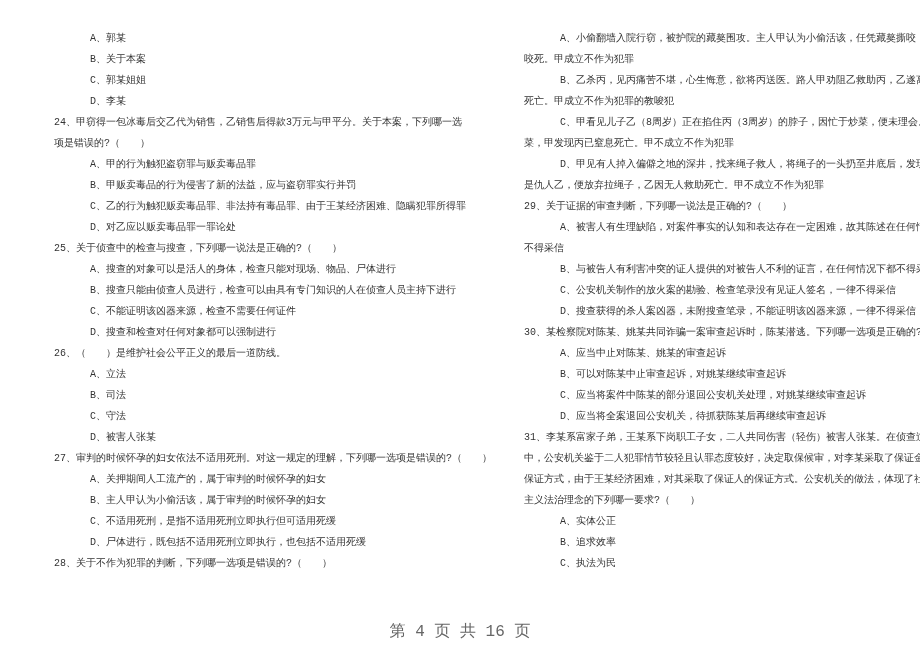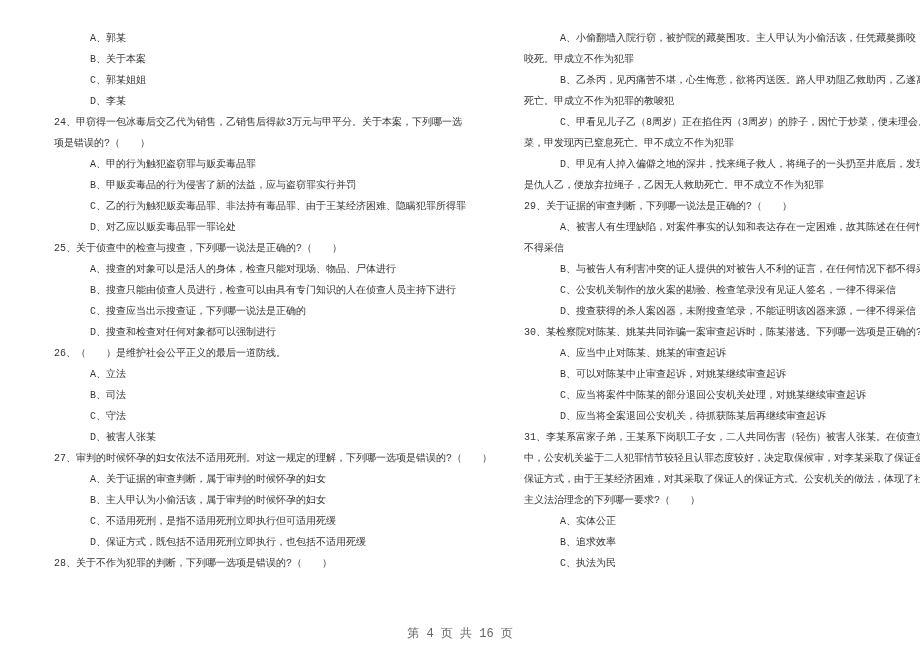--- a/index.html
+++ b/index.html
@@ -33,21 +33,21 @@
     .question {
       padding-left: 0;
       text-indent: 0;
     }
     .footer {
       position: absolute;
       bottom: 8px;
       left: 0;
       width: 100%;
       text-align: center;
-      font-size: 12px;
+      font-size: 16px;
       color: #666;
     }
     .line {
       white-space: nowrap;
       overflow: hidden;
     }
   </style>
 </head>
 <body>
 
@@ -59,32 +59,32 @@
     <div class="line option">D、李某</div>
     <div class="line question">24、甲窃得一包冰毒后交乙代为销售，乙销售后得款3万元与甲平分。关于本案，下列哪一选</div>
     <div class="line question">项是错误的?（　　）</div>
     <div class="line option">A、甲的行为触犯盗窃罪与贩卖毒品罪</div>
     <div class="line option">B、甲贩卖毒品的行为侵害了新的法益，应与盗窃罪实行并罚</div>
     <div class="line option">C、乙的行为触犯贩卖毒品罪、非法持有毒品罪、由于王某经济困难、隐瞒犯罪所得罪</div>
     <div class="line option">D、对乙应以贩卖毒品罪一罪论处</div>
     <div class="line question">25、关于侦查中的检查与搜查，下列哪一说法是正确的?（　　）</div>
     <div class="line option">A、搜查的对象可以是活人的身体，检查只能对现场、物品、尸体进行</div>
     <div class="line option">B、搜查只能由侦查人员进行，检查可以由具有专门知识的人在侦查人员主持下进行</div>
-    <div class="line option">C、搜查应当出示搜查证，下列哪一说法是正确的</div>
+    <div class="line option">C、不能证明该凶器来源，检查不需要任何证件</div>
     <div class="line option">D、搜查和检查对任何对象都可以强制进行</div>
     <div class="line question">26、（　　）是维护社会公平正义的最后一道防线。</div>
     <div class="line option">A、立法</div>
     <div class="line option">B、司法</div>
     <div class="line option">C、守法</div>
     <div class="line option">D、被害人张某</div>
     <div class="line question">27、审判的时候怀孕的妇女依法不适用死刑。对这一规定的理解，下列哪一选项是错误的?（　　）</div>
-    <div class="line option">A、关于证据的审查判断，属于审判的时候怀孕的妇女</div>
+    <div class="line option">A、关押期间人工流产的，属于审判的时候怀孕的妇女</div>
     <div class="line option">B、主人甲认为小偷活该，属于审判的时候怀孕的妇女</div>
     <div class="line option">C、不适用死刑，是指不适用死刑立即执行但可适用死缓</div>
-    <div class="line option">D、保证方式，既包括不适用死刑立即执行，也包括不适用死缓</div>
+    <div class="line option">D、尸体进行，既包括不适用死刑立即执行，也包括不适用死缓</div>
     <div class="line question">28、关于不作为犯罪的判断，下列哪一选项是错误的?（　　）</div>
   </div>
 
   <div class="column">
     <div class="line option">A、小偷翻墙入院行窃，被护院的藏獒围攻。主人甲认为小偷活该，任凭藏獒撕咬，小偷被</div>
     <div class="line question">咬死。甲成立不作为犯罪</div>
     <div class="line option">B、乙杀丙，见丙痛苦不堪，心生悔意，欲将丙送医。路人甲劝阻乙救助丙，乙遂离开，丙</div>
     <div class="line question">死亡。甲成立不作为犯罪的教唆犯</div>
     <div class="line option">C、甲看见儿子乙（8周岁）正在掐住丙（3周岁）的脖子，因忙于炒菜，便未理会。等炒完</div>
     <div class="line question">菜，甲发现丙已窒息死亡。甲不成立不作为犯罪</div>

